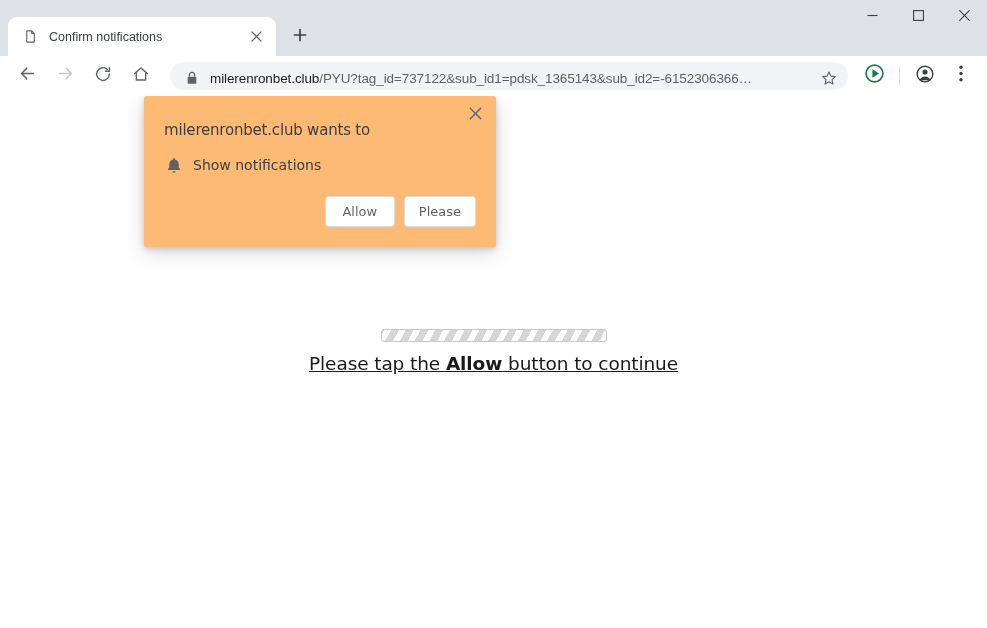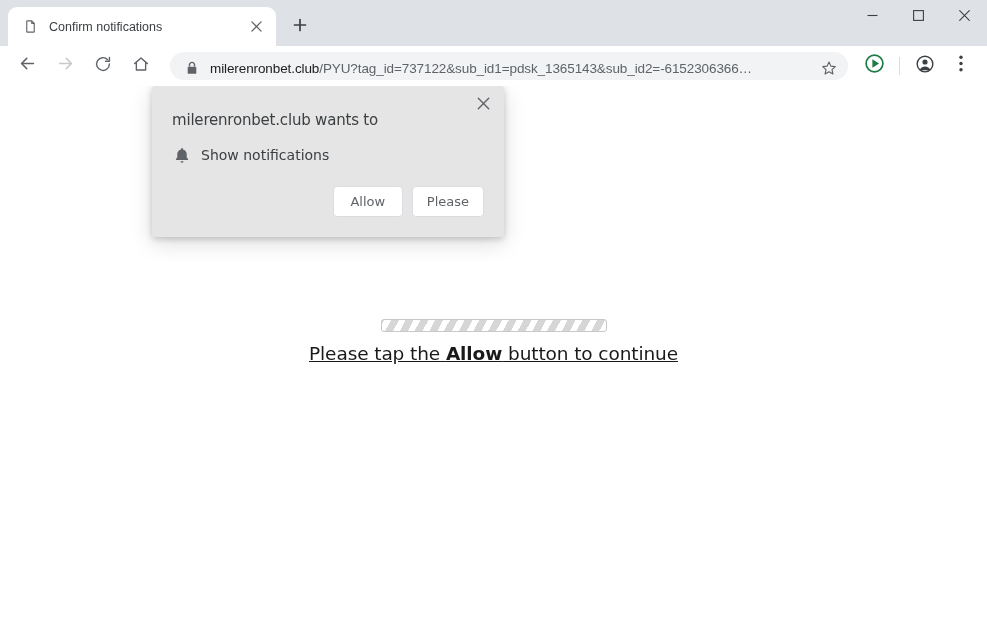--- a/index.html
+++ b/index.html
@@ -19,21 +19,21 @@
   .browser {
     width: 987px;
     height: 628px;
     display: flex;
     flex-direction: column;
     position: relative;
   }
 
   
   .tabstrip {
-    height: 46px;
+    height: 56px;
     background: #dee1e6;
     display: flex;
     align-items: flex-end;
     position: relative;
     flex: none;
   }
   .tab {
     margin-left: 8px;
     width: 268px;
     height: 39px;
@@ -218,24 +218,24 @@
     letter-spacing: -0.1px;
     text-decoration: underline;
   }
   .page-message b {
     font-weight: bold;
   }
 
   
   .perm-dialog {
     position: absolute;
-    left: 152px;
+    left: 144px;
     top: 0px;
     width: 352px;
-    background: #e5e5e5;
+    background: #fdba74;
     border-radius: 3px;
     box-shadow: 0 2px 6px rgba(0,0,0,0.18), 0 6px 22px rgba(0,0,0,0.14);
     padding: 0;
     box-sizing: border-box;
     z-index: 20;
   }
   .perm-close {
     position: absolute;
     top: 6px;
     right: 8px;

